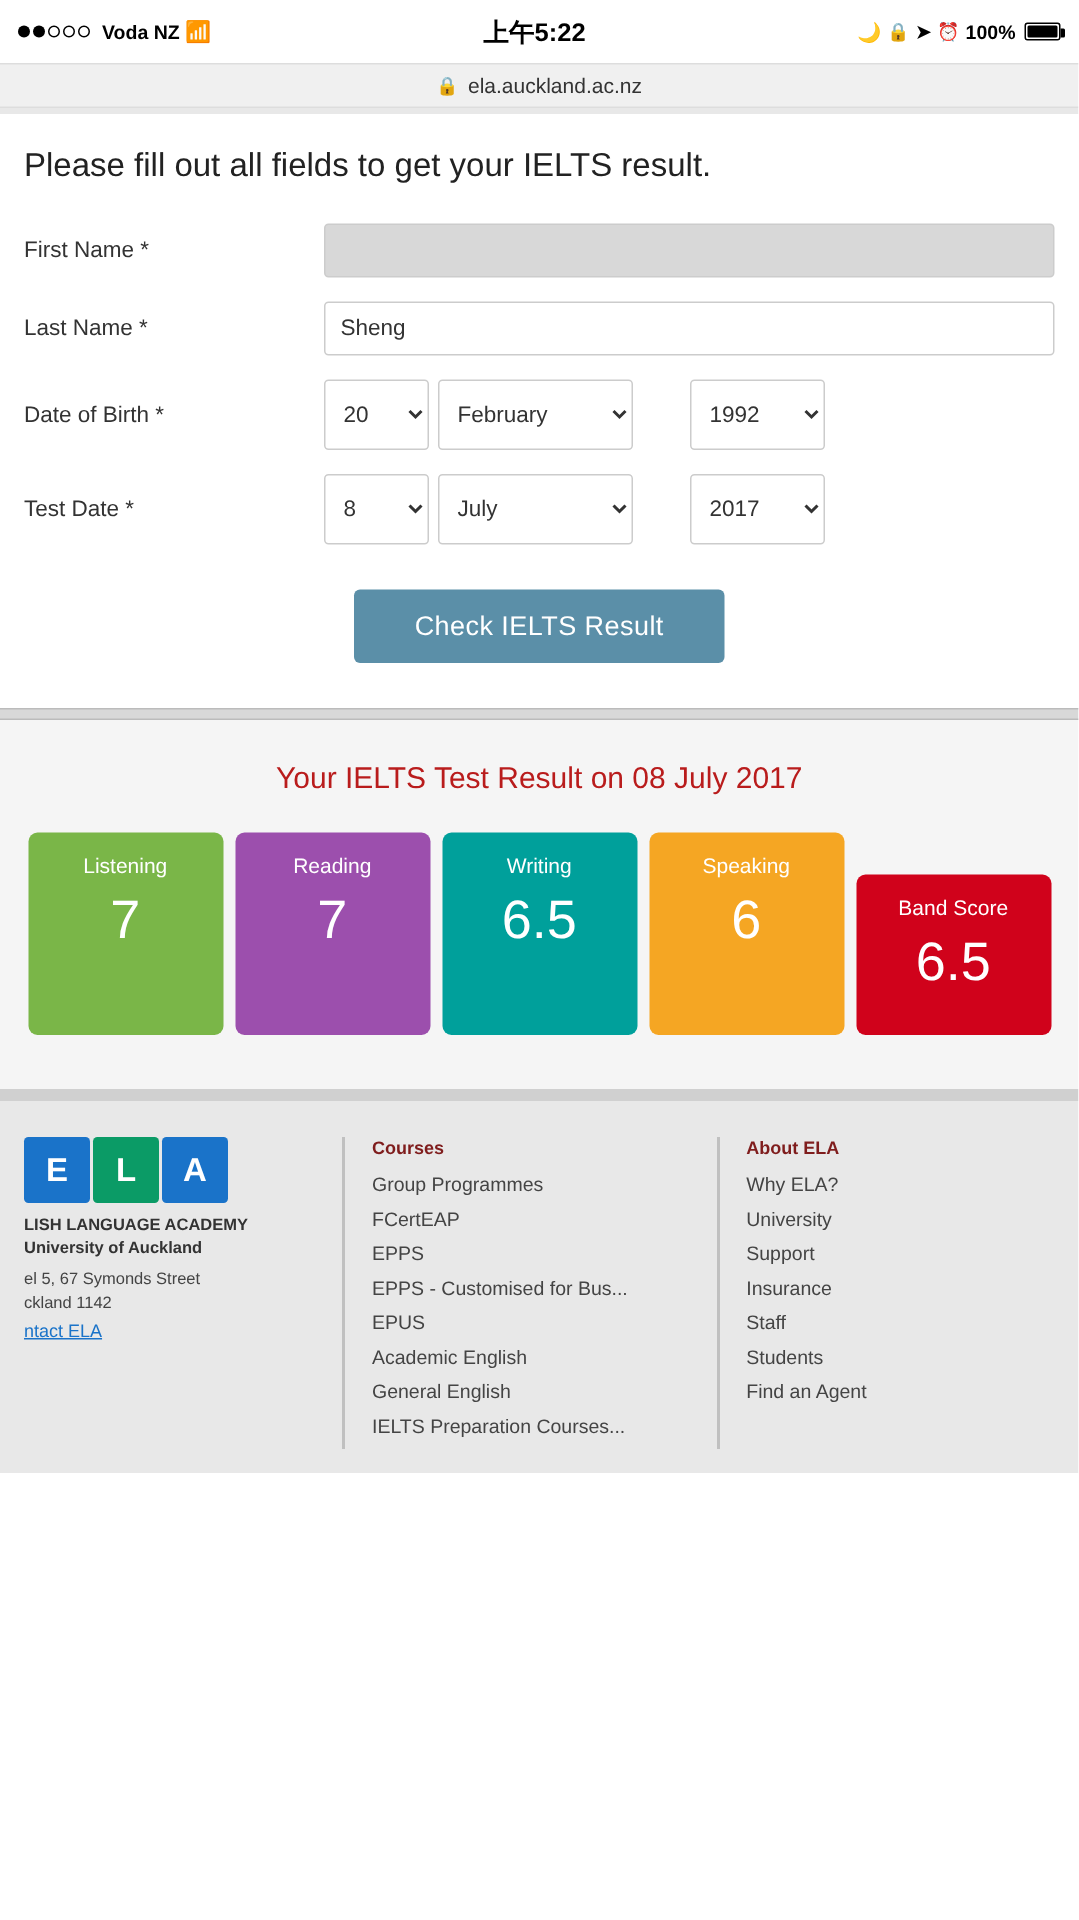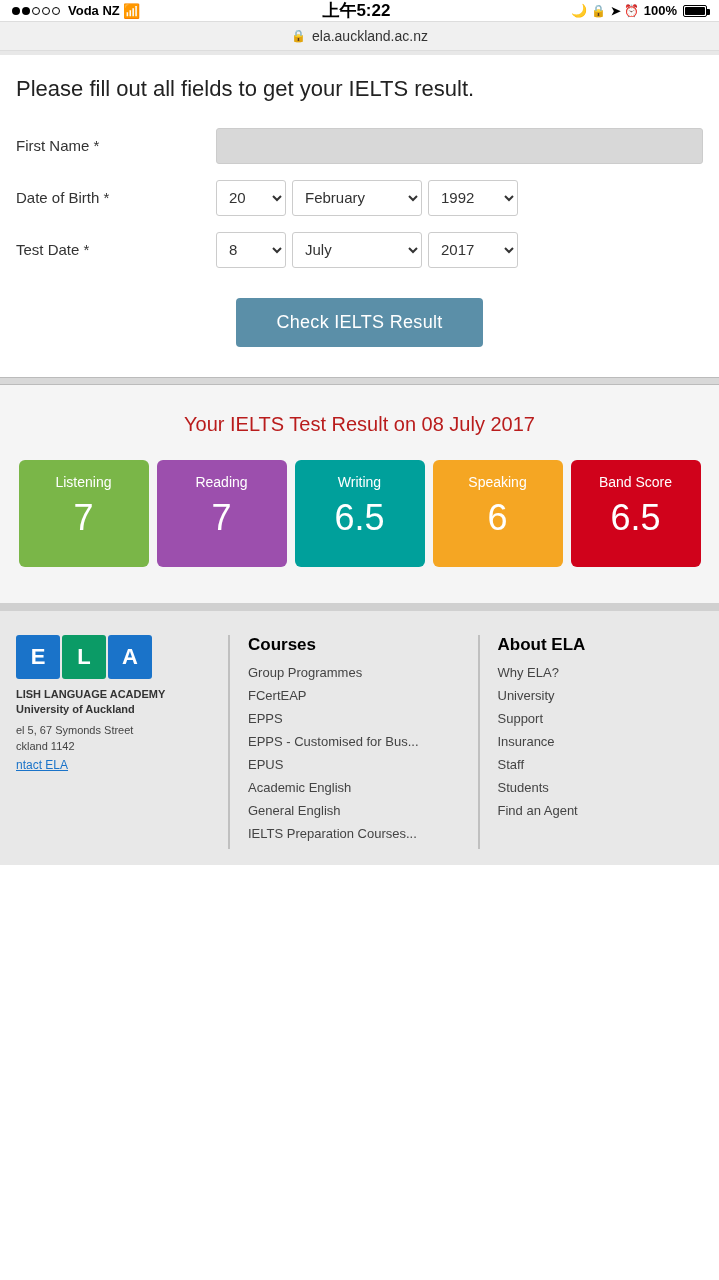--- a/index.html
+++ b/index.html
@@ -13,21 +13,21 @@
 
     
     .status-bar {
       background: #fff;
       display: flex;
       align-items: center;
       justify-content: space-between;
       padding: 4px 12px 4px 12px;
       font-size: 14px;
       font-weight: 600;
-      height: 21px;
+      height: 42px;
     }
     .status-left { display: flex; align-items: center; gap: 4px; }
     .status-center { font-size: 17px; font-weight: 600; }
     .status-right { display: flex; align-items: center; gap: 4px; font-size: 13px; }
     .signal-dots { display: flex; gap: 2px; align-items: center; }
     .dot { width: 8px; height: 8px; border-radius: 50%; }
     .dot.filled { background: #000; }
     .dot.empty { border: 1.5px solid #000; background: transparent; }
     .battery-icon {
       display: inline-block;
@@ -120,25 +120,25 @@
 
     .date-selects { display: flex; gap: 6px; }
     .date-select {
       border: 1px solid #ccc;
       border-radius: 3px;
       padding: 7px 8px;
       font-size: 15px;
       color: #333;
       background: #fff;
       appearance: auto;
-      height: 36px;
+      height: 47px;
     }
     .date-select.day { width: 70px; }
     .date-select.month { width: 130px; }
-    .date-select.year { width: 90px; }
+    .date-select.year { width: 90px; margin-left: 32px; }
 
     .check-btn-row {
       display: flex;
       justify-content: center;
       margin-top: 30px;
     }
     .check-btn {
       background: #5b8fa8;
       color: #fff;
       border: none;
@@ -192,21 +192,21 @@
     }
     .score-card .card-value {
       font-size: 36px;
       font-weight: 500;
       line-height: 1;
     }
     .card-listening { background: #7ab648; }
     .card-reading { background: #9c4fad; }
     .card-writing { background: #00a09b; }
     .card-speaking { background: #f5a623; }
-    .card-band { background: #d0021b; }
+    .card-band { background: #d0021b; margin-top: 28px; }
 
     
     .section-divider2 {
       height: 8px;
       background: #d0d0d0;
     }
 
     
     .footer {
       background: #e8e8e8;
@@ -257,23 +257,23 @@
       background: #c0c0c0;
       margin: 0 8px;
       align-self: stretch;
     }
 
     .footer-col {
       flex: 1;
       padding: 0 10px;
     }
     .footer-col-title {
-      font-size: 17px;
+      font-size: 12px;
       font-weight: 600;
-      color: #000000;
+      color: #7f1d1d;
       margin-bottom: 10px;
     }
     .footer-link {
       display: block;
       font-size: 13px;
       color: #444;
       margin-bottom: 8px;
       cursor: pointer;
     }
   </style>
@@ -313,20 +313,24 @@
 <div class="top-separator"></div>
 
 <div class="main-content">
   <div class="page-title">Please fill out all fields to get your IELTS result.</div>
 
   <div class="form-row">
     <label class="form-label">First Name *</label>
     <input class="form-input blurred" type="text" value="" style="background: rgb(216, 216, 216);">
   </div>
 
+  <div class="form-row">
+    <label class="form-label">Last Name *</label>
+    <input class="form-input" type="text" value="Sheng" style="">
+  </div>
 
 
   <div class="form-row">
     <label class="form-label">Date of Birth *</label>
     <div class="date-selects">
       <select class="date-select day">
         <option selected="">20</option>
       </select>
       <select class="date-select month">
         <option selected="">February</option>

